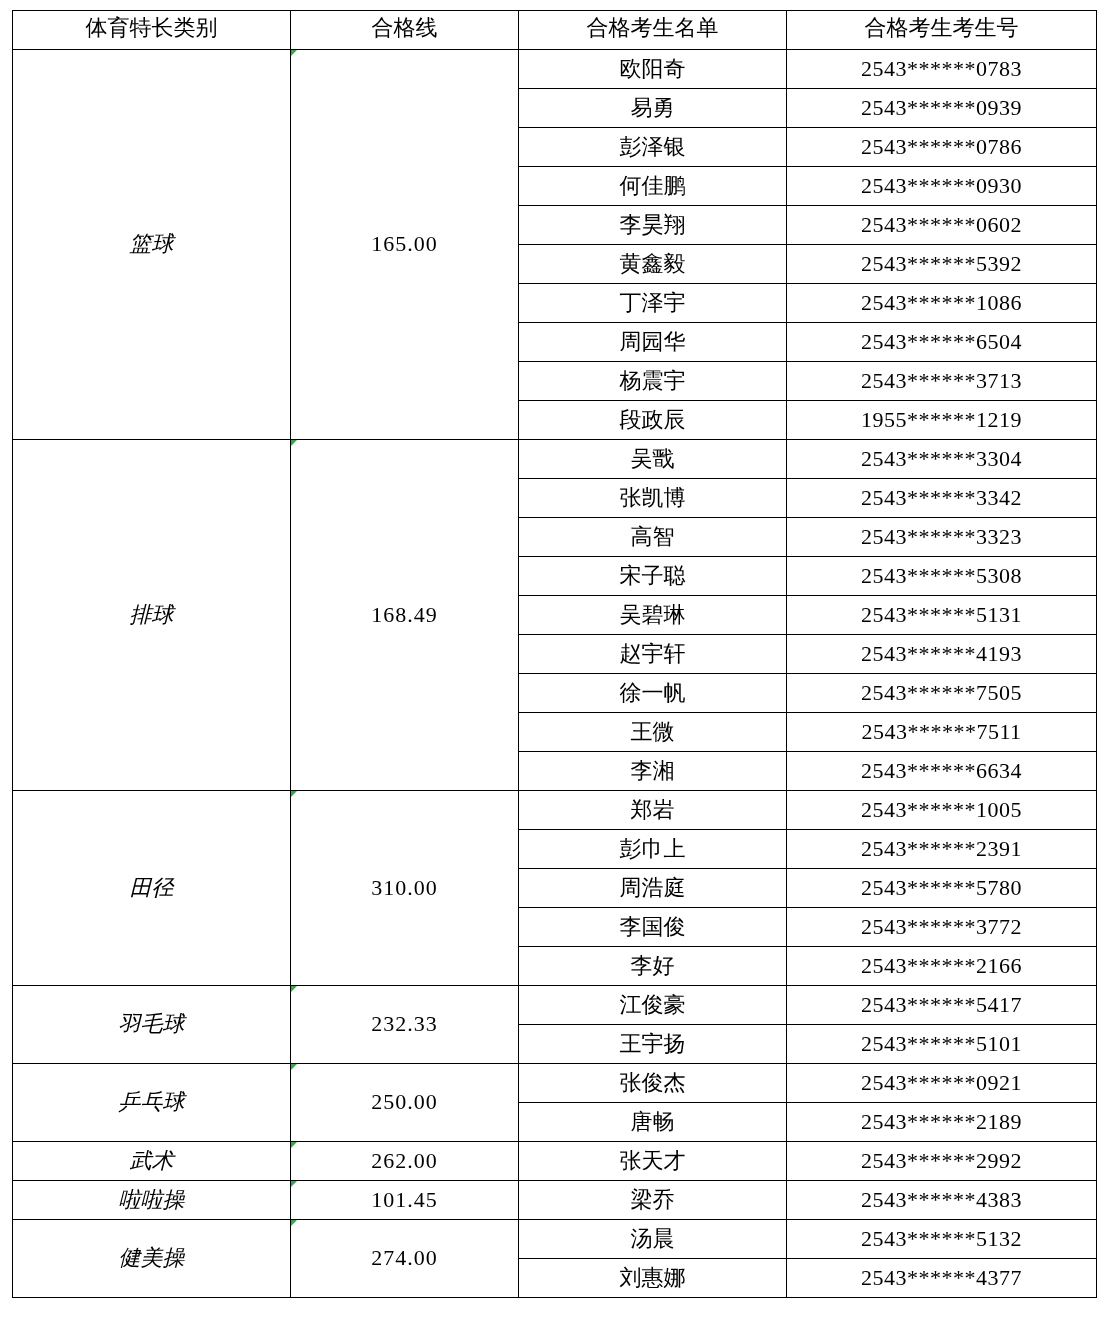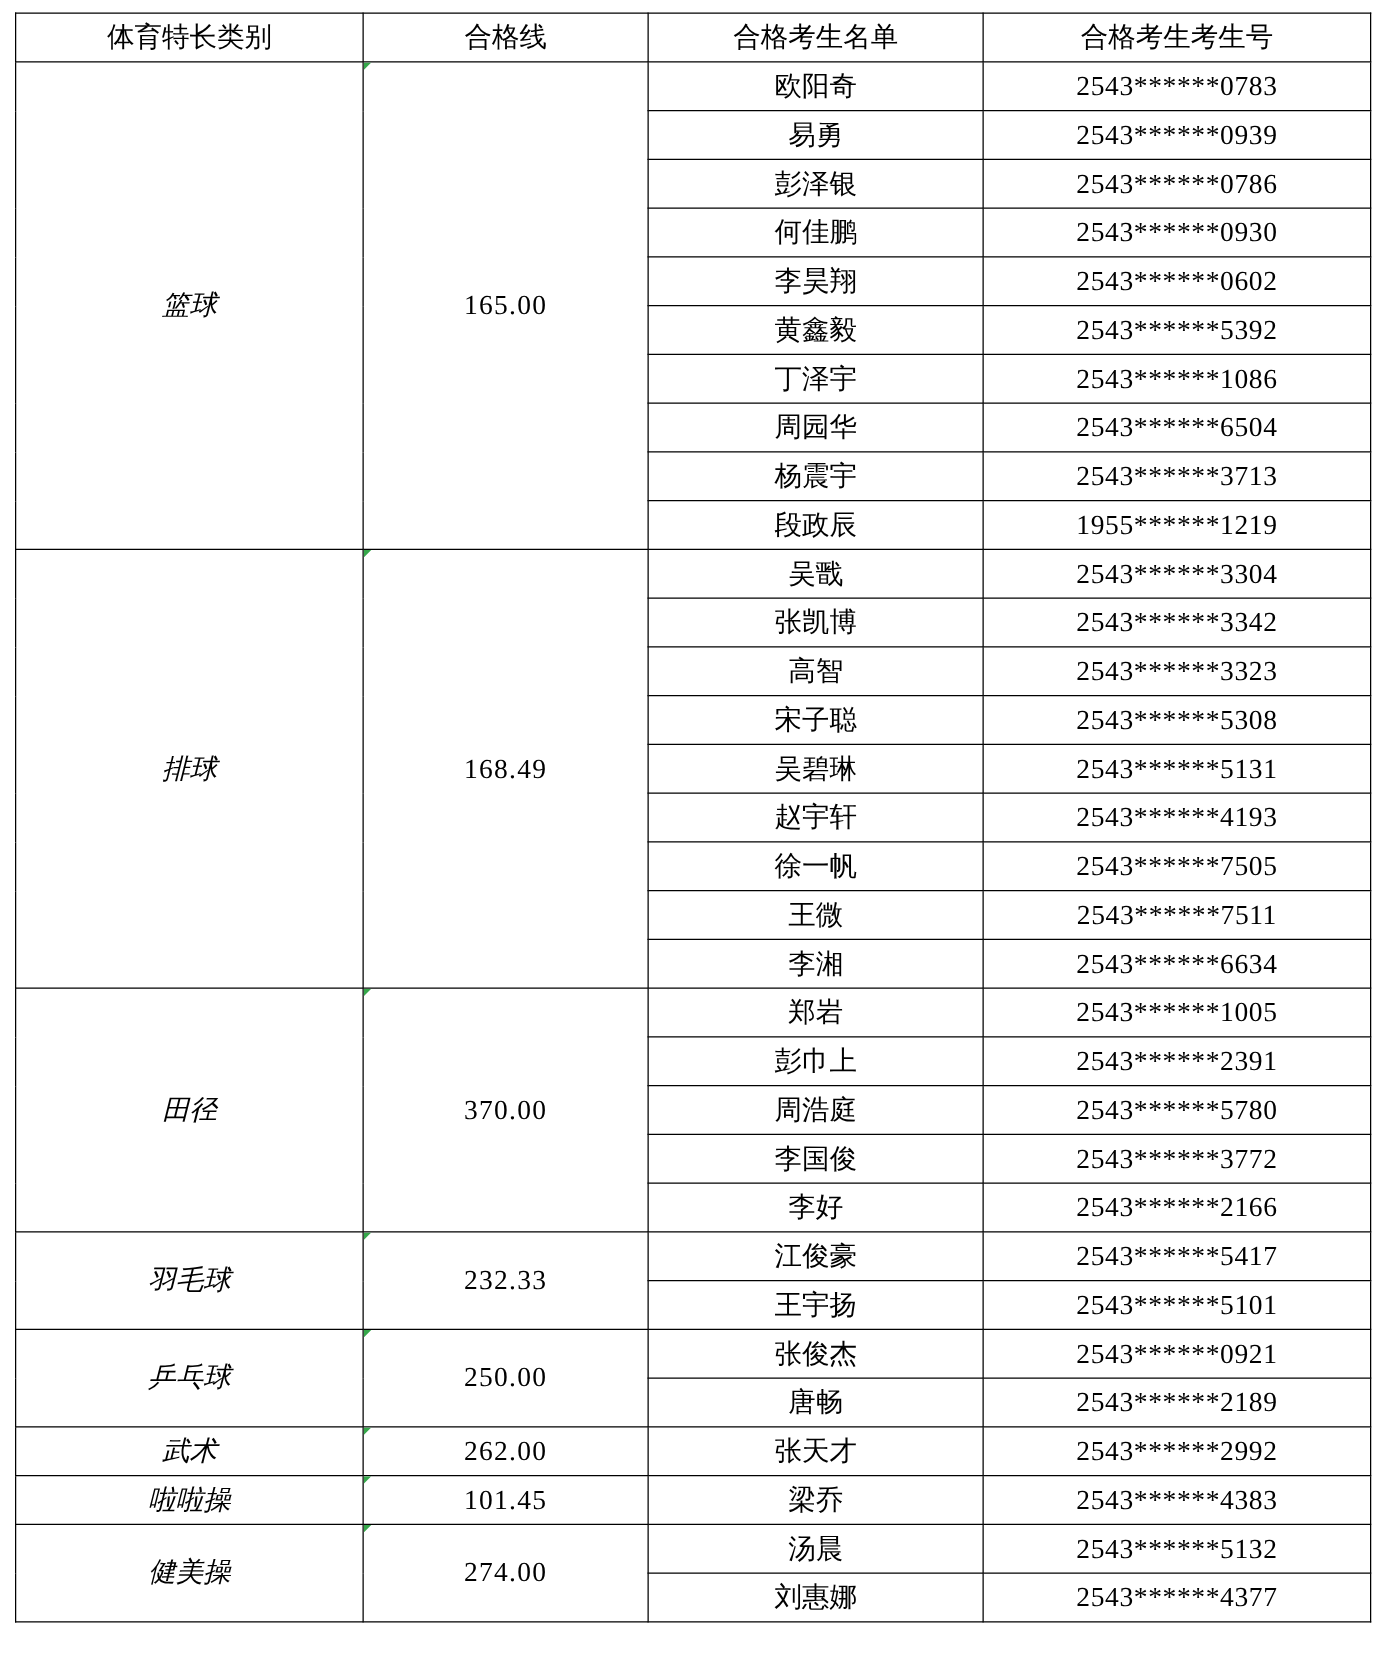--- a/index.html
+++ b/index.html
@@ -43,20 +43,21 @@
     font-size: 22px;
     line-height: 1.1;
     padding: 0;
     height: 38px;
     overflow: hidden;
     white-space: nowrap;
   }
   td.head {
     font-size: 23px;
     height: 34px;
+    font-family: Liberation Mono, monospace;
   }
   col.c1 { width: 278px; }
   col.c2 { width: 228px; }
   col.c3 { width: 268px; }
   col.c4 { width: 310px; }
 
   td.cat {
     font-size: 24px;
     font-style: italic;
   }
@@ -185,21 +186,21 @@
         <tr>
           <td class="name">王微</td>
           <td class="code">2543******7511</td>
         </tr>
         <tr>
           <td class="name">李湘</td>
           <td class="code">2543******6634</td>
         </tr>
         <tr>
           <td rowspan="5" class="cat">田径</td>
-          <td rowspan="5" class="cutoff flag">370.00</td>
+          <td rowspan="5" class="cutoff flag">310.00</td>
           <td class="name">郑岩</td>
           <td class="code">2543******1005</td>
         </tr>
         <tr>
           <td class="name">彭巾上</td>
           <td class="code">2543******2391</td>
         </tr>
         <tr>
           <td class="name">周浩庭</td>
           <td class="code">2543******5780</td>

